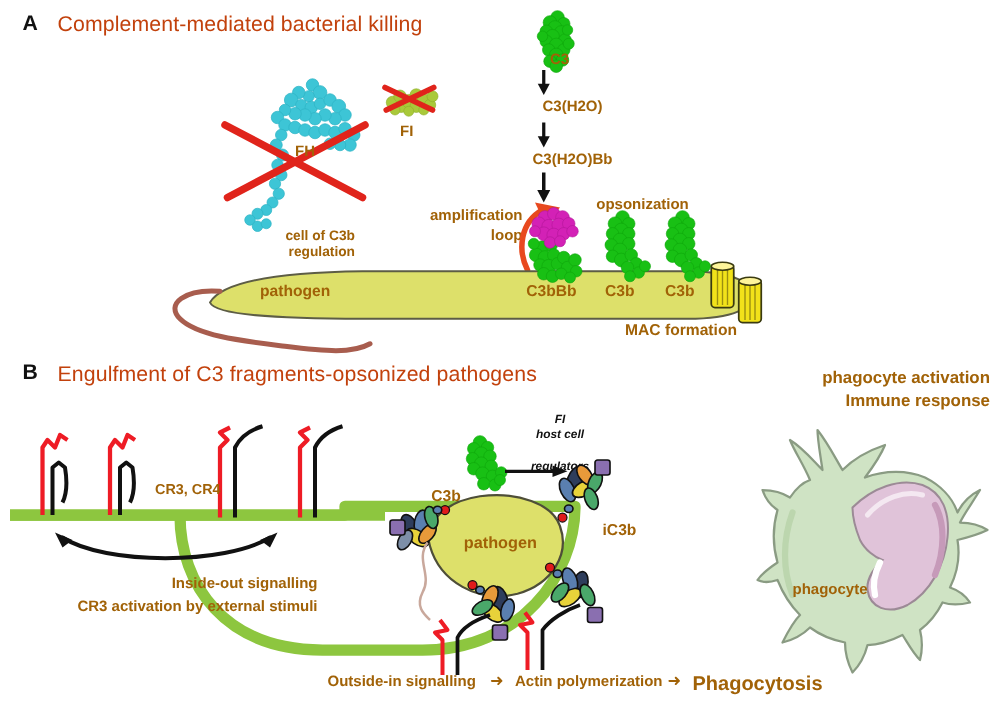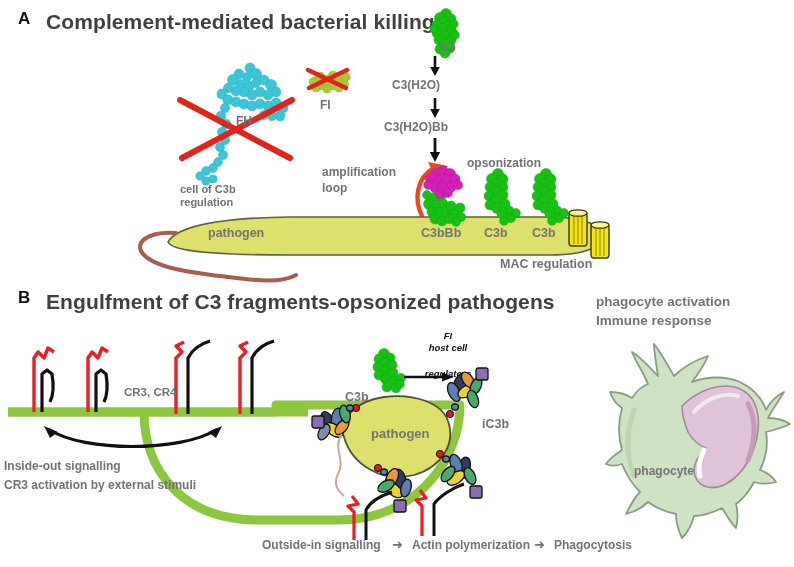--- a/index.html
+++ b/index.html
@@ -5,24 +5,24 @@
 <style>
   html,body{margin:0;padding:0;background:#ffffff;}
   body{
     width:794px;height:567px;position:relative;overflow:hidden;
     font-family:"Liberation Sans","DejaVu Sans",sans-serif;
     color:#1a1a1a;
   }
   .fig{position:absolute;inset:0;}
   .abs{position:absolute;}
   .panel-letter{font-weight:bold;font-size:17px;color:#111;}
-  .panel-title{font-weight:bold;font-size:21px;color:#404040;letter-spacing:.1px;}
-  .lbl{font-weight:bold;font-size:11px;color:#737373;line-height:1.25;}
+  .panel-title{font-weight:normal;font-size:17px;color:#c2410c;letter-spacing:.1px;}
+  .lbl{font-weight:bold;font-size:11px;color:#a16207;line-height:1.25;}
   .lbl-it{font-weight:bold;font-size:9.5px;color:#111;font-style:italic;line-height:1.3;text-align:center;}
-  .ctr{text-align:left;}
+  .ctr{text-align:right;}
   svg{display:block;overflow:visible;}
   .nosel{user-select:none;}
 </style>
 </head>
 <body>
 
 <div class="fig">
 
   <div class="abs panel-letter nosel" style="left:18px;top:9px;">A</div>
   <div class="abs panel-title nosel" style="left:46px;top:10px;">Complement-mediated bacterial killing</div>
@@ -145,21 +145,21 @@
     <polygon points="7,24 1.8,14 12.2,14" fill="#111"></polygon>
   </svg>
 
   <div class="abs lbl nosel ctr" style="left:322px;top:165px;width:96px;font-size:12px;">amplification</div>
   <div class="abs lbl nosel ctr" style="left:322px;top:181px;width:96px;font-size:12px;">loop</div>
   <svg class="abs" style="left:412px;top:158px;" width="48" height="62">
     <path d="M10,58 C2,42 4,20 22,10" fill="none" stroke="#e8491f" stroke-width="4.4" stroke-linecap="round"></path>
     <polygon points="36,8 16,4 24,21" fill="#e8491f"></polygon>
   </svg>
 
-  <div class="abs lbl nosel" style="left:467px;top:156px;font-size:12px;">opsonization</div>
+  <div class="abs lbl nosel" style="left:477px;top:156px;font-size:12px;">opsonization</div>
 
   <svg class="abs" style="left:150px;top:200px;" width="470" height="70">
     <path d="M18,42 C26,28 60,18 140,17 L400,17 C440,17 452,28 452,36 C452,46 438,55 400,55 L140,55 C70,55 22,52 18,42 Z" fill="#dde06a" stroke="#5d5d45" stroke-width="1.6"></path>
   </svg>
   <svg class="abs" style="left:100px;top:225px;" width="220" height="80">
     <path d="M76,8 C48,6 32,18 44,30 C58,44 96,48 128,52 C160,56 182,58 196,50" fill="none" stroke="#a85d4e" stroke-width="4" stroke-linecap="round"></path>
   </svg>
   <div class="abs lbl nosel" style="left:208px;top:226px;font-size:12.5px;">pathogen</div>
 
   <svg class="abs" style="left:416px;top:166px;" width="62" height="62">
@@ -256,21 +256,21 @@
     <line x1="16" y1="6" x2="16" y2="36" stroke="#9a8e10" stroke-width="1.1"></line>
     <ellipse cx="12" cy="5" rx="9" ry="3.2" fill="#fdf49a" stroke="#3a3a10" stroke-width="1.3"></ellipse>
   </svg>
   <svg class="abs" style="left:588px;top:220px;" width="26" height="42">
     <rect x="3" y="4" width="18" height="34" rx="3" fill="#f2e21a" stroke="#3a3a10" stroke-width="1.4"></rect>
     <line x1="8" y1="6" x2="8" y2="36" stroke="#9a8e10" stroke-width="1.1"></line>
     <line x1="12" y1="6" x2="12" y2="36" stroke="#9a8e10" stroke-width="1.1"></line>
     <line x1="16" y1="6" x2="16" y2="36" stroke="#9a8e10" stroke-width="1.1"></line>
     <ellipse cx="12" cy="5" rx="9" ry="3.2" fill="#fdf49a" stroke="#3a3a10" stroke-width="1.3"></ellipse>
   </svg>
-  <div class="abs lbl nosel" style="left:500px;top:257px;font-size:12.5px;">MAC regulation</div>
+  <div class="abs lbl nosel" style="left:500px;top:257px;font-size:12.5px;">MAC formation</div>
 
   <div class="abs panel-letter nosel" style="left:18px;top:288px;">B</div>
   <div class="abs panel-title nosel" style="left:46px;top:290px;">Engulfment of C3 fragments-opsonized  pathogens</div>
 
   <svg class="abs" style="left:8px;top:330px;" width="620" height="222">
     <path d="M0,82 L268,82 L268,75 L452,75 C452,130 408,190 330,190 L250,190 C172,190 136,138 136,82" fill="none" stroke="#8dc63f" stroke-width="9" stroke-linejoin="round" stroke-linecap="butt"></path>
     <line x1="0" y1="82" x2="300" y2="82" stroke="#8dc63f" stroke-width="9"></line>
   </svg>
 
   <svg class="abs" style="left:28px;top:340px;" width="36" height="80">
@@ -394,21 +394,21 @@
     <path d="M26,54 L26,22 C32,14 44,6 56,2" fill="none" stroke="#111" stroke-width="3" stroke-linejoin="round"></path>
   </svg>
   <svg class="abs" style="left:318px;top:430px;" width="44" height="70">
     <path d="M24,4 C14,18 28,30 20,44 C14,56 22,62 26,66" fill="none" stroke="#c9a89c" stroke-width="2"></path>
   </svg>
 
   <div class="abs lbl nosel" style="left:262px;top:538px;font-size:12px;">Outside-in signalling</div>
   <div class="abs lbl nosel" style="left:392px;top:537px;font-size:13px;">➜</div>
   <div class="abs lbl nosel" style="left:412px;top:538px;font-size:12px;">Actin polymerization</div>
   <div class="abs lbl nosel" style="left:534px;top:537px;font-size:13px;">➜</div>
-  <div class="abs lbl nosel" style="left:554px;top:538px;font-size:12px;">Phagocytosis</div>
+  <div class="abs lbl nosel" style="left:554px;top:538px;font-size:16px;">Phagocytosis</div>
 
   <div class="abs lbl nosel ctr" style="left:596px;top:294px;width:196px;font-size:13.5px;">phagocyte activation</div>
   <div class="abs lbl nosel ctr" style="left:596px;top:313px;width:196px;font-size:13.5px;">Immune response</div>
 
   <svg class="abs" style="left:608px;top:340px;" width="186" height="212">
     <path d="M40,44 C34,30 28,22 24,12 C34,18 42,28 50,36
              C48,22 46,12 46,4 C54,14 60,26 66,36
              C76,26 88,20 100,16 C96,26 90,34 84,42
              C100,36 118,36 132,42 C144,48 154,58 158,70
              C162,62 168,56 176,52 C170,62 164,70 160,78

